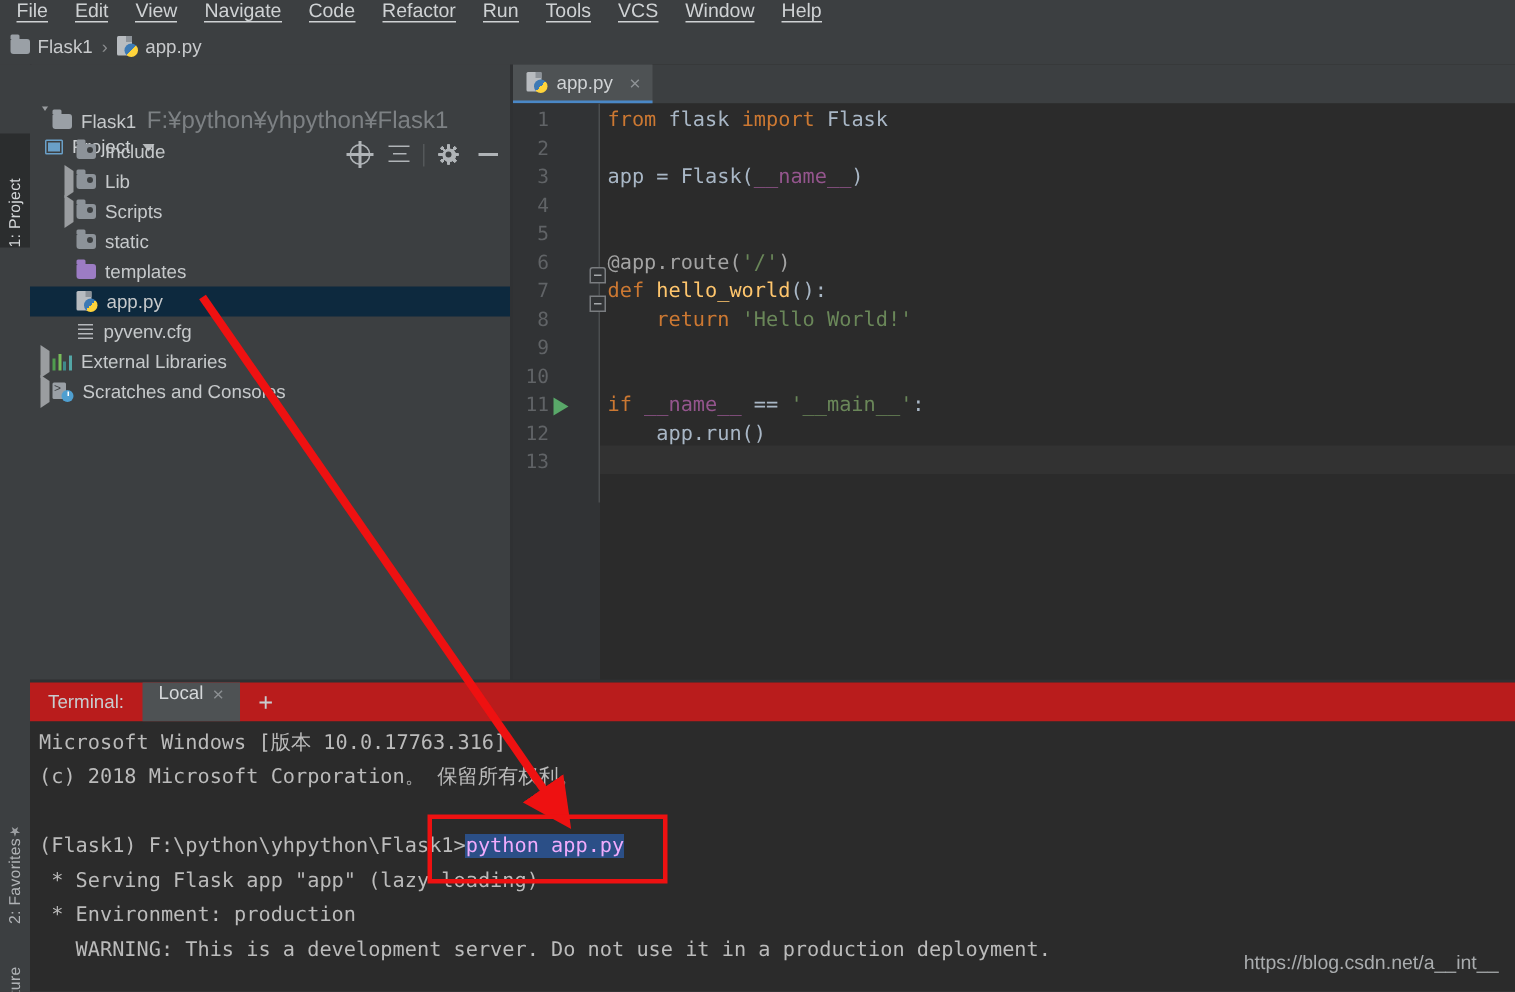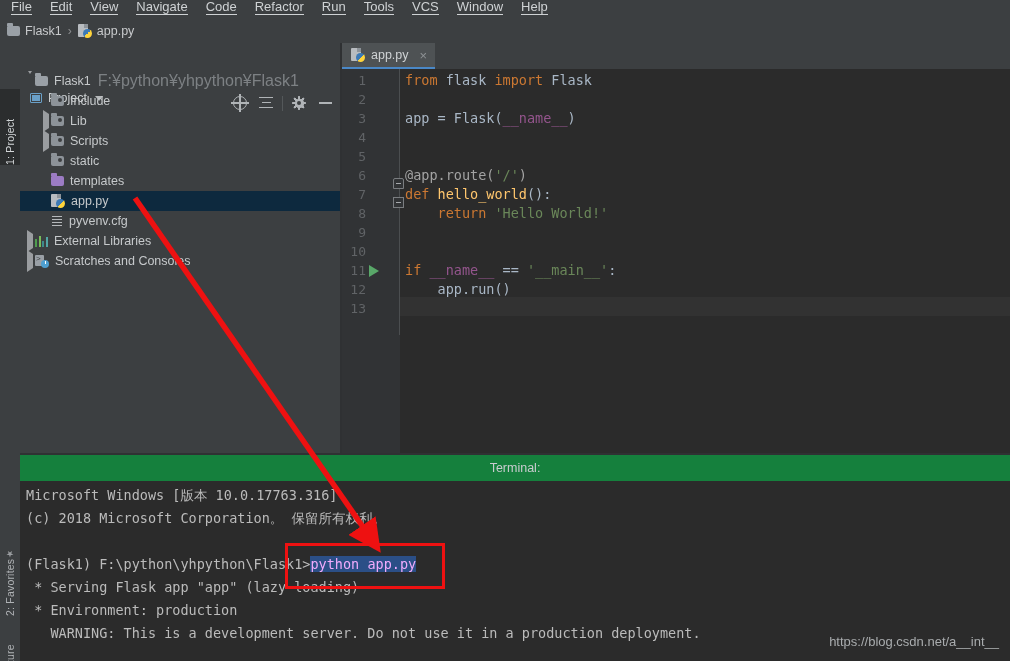--- a/index.html
+++ b/index.html
@@ -223,22 +223,22 @@
   .k{color:#cc7832;}     
   .s{color:#6a8759;}     
   .dec{color:#a3a3a3;}   
   .fn{color:#ffc66d;}    
   .plain{color:#a9b7c6;}
   .dunder{color:#94558d;}
 
   
   .term{position:absolute;left:20px;top:455px;width:990px;height:206px;background:#2b2b2b;}
   .term-head{
-    position:absolute;left:0;top:0;width:990px;height:26px;background:#15803d;
-    display:flex;align-items:center;flex-direction:column;
+    position:absolute;left:0;top:0;width:990px;height:26px;background:#b91c1c;
+    display:flex;align-items:center;
   }
   .term-label{font-size:12.5px;color:#c9cccf;padding:0 12px;line-height:26px;}
   .term-tab{
     height:26px;background:#4e5254;display:flex;align-items:flex-start;gap:6px;
     padding:0 11px;font-size:12.5px;color:#d5d8da;box-sizing:border-box;
   }
   .term-tab .x{color:#8b8f92;font-size:13px;}
   .term-plus{width:34px;height:26px;display:flex;align-items:center;justify-content:center;
     color:#c9cccf;font-size:17px;line-height:1;}
   .term-body{

